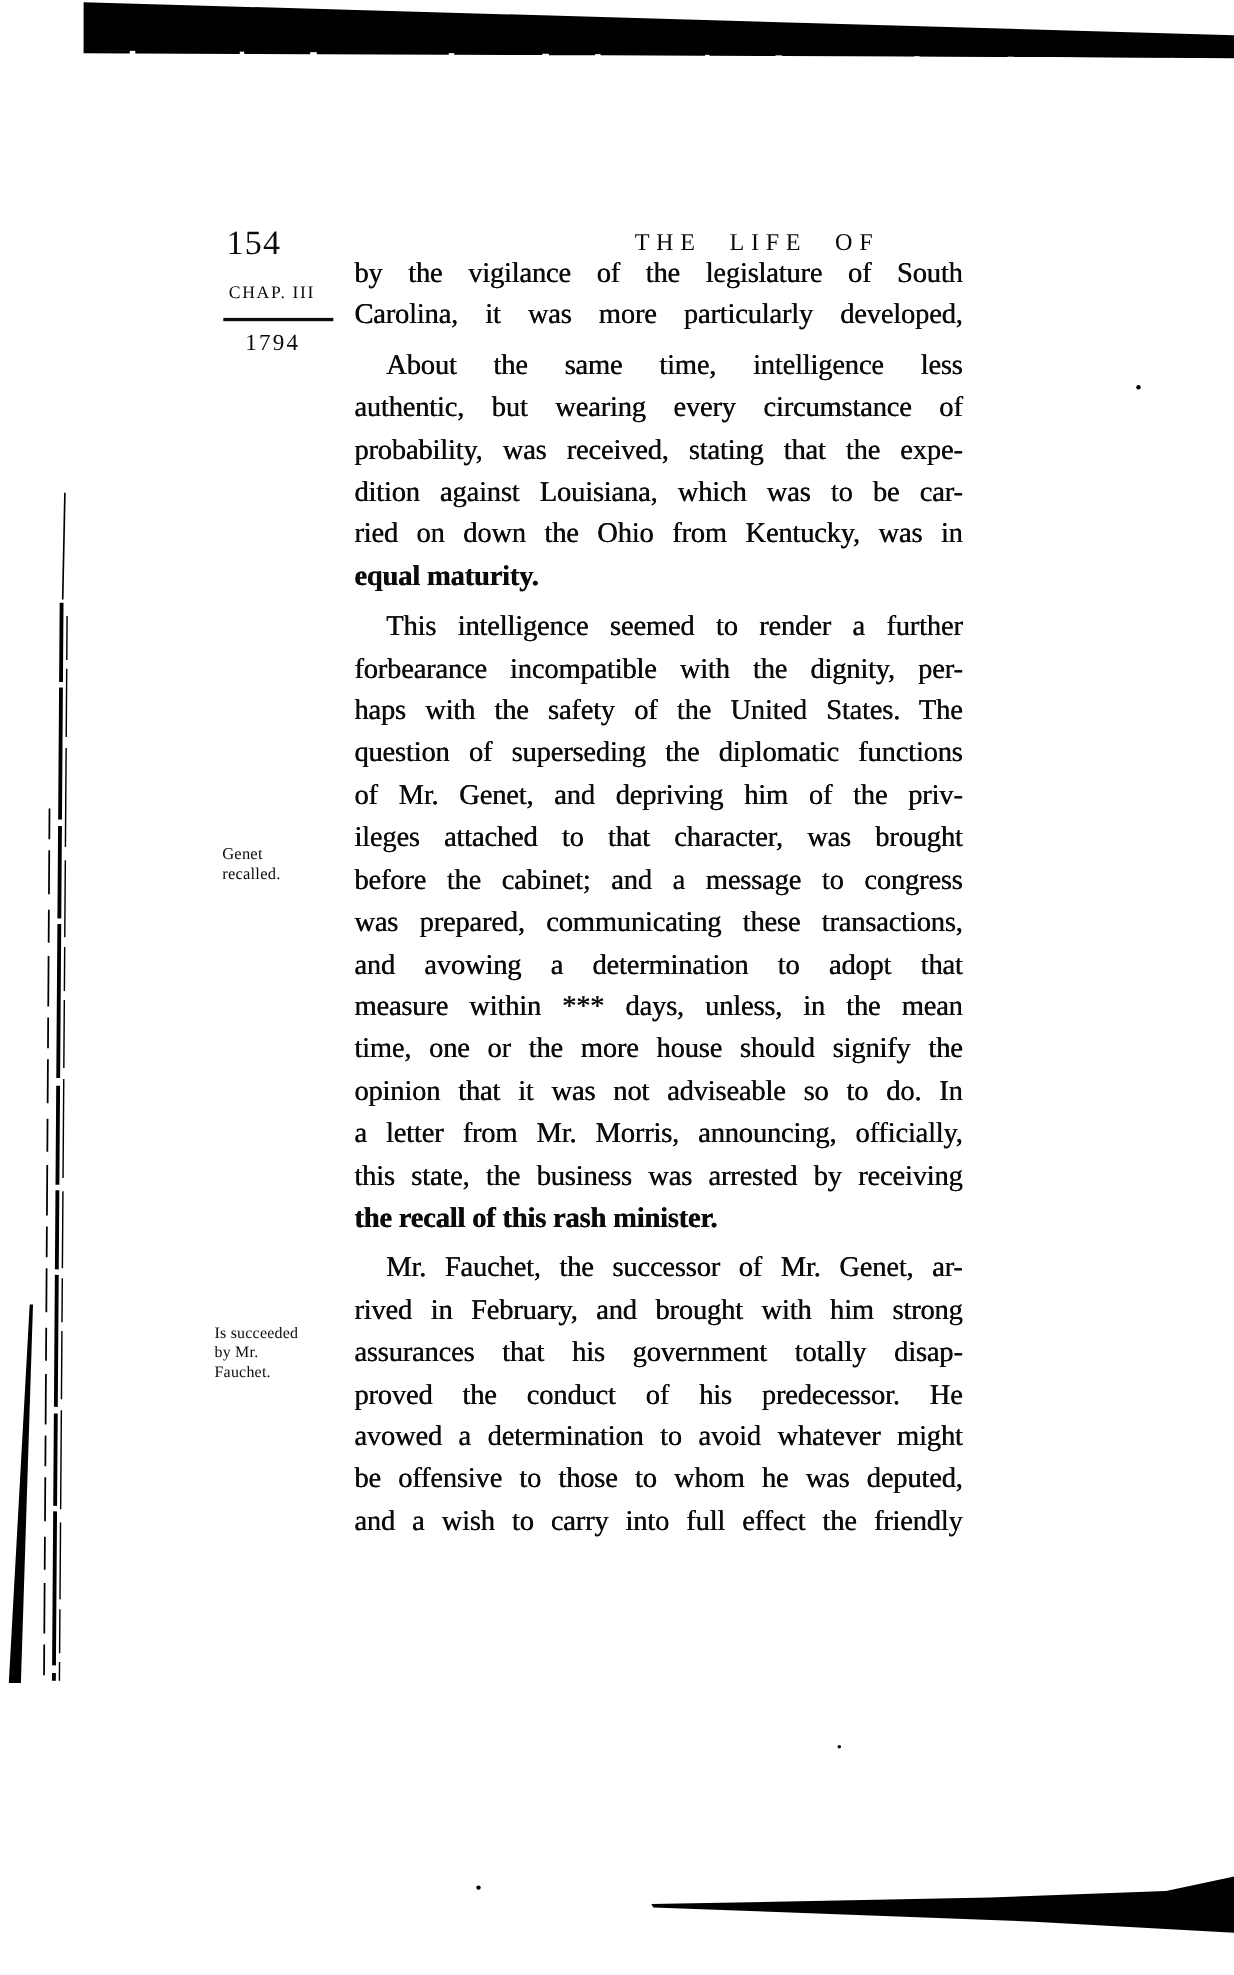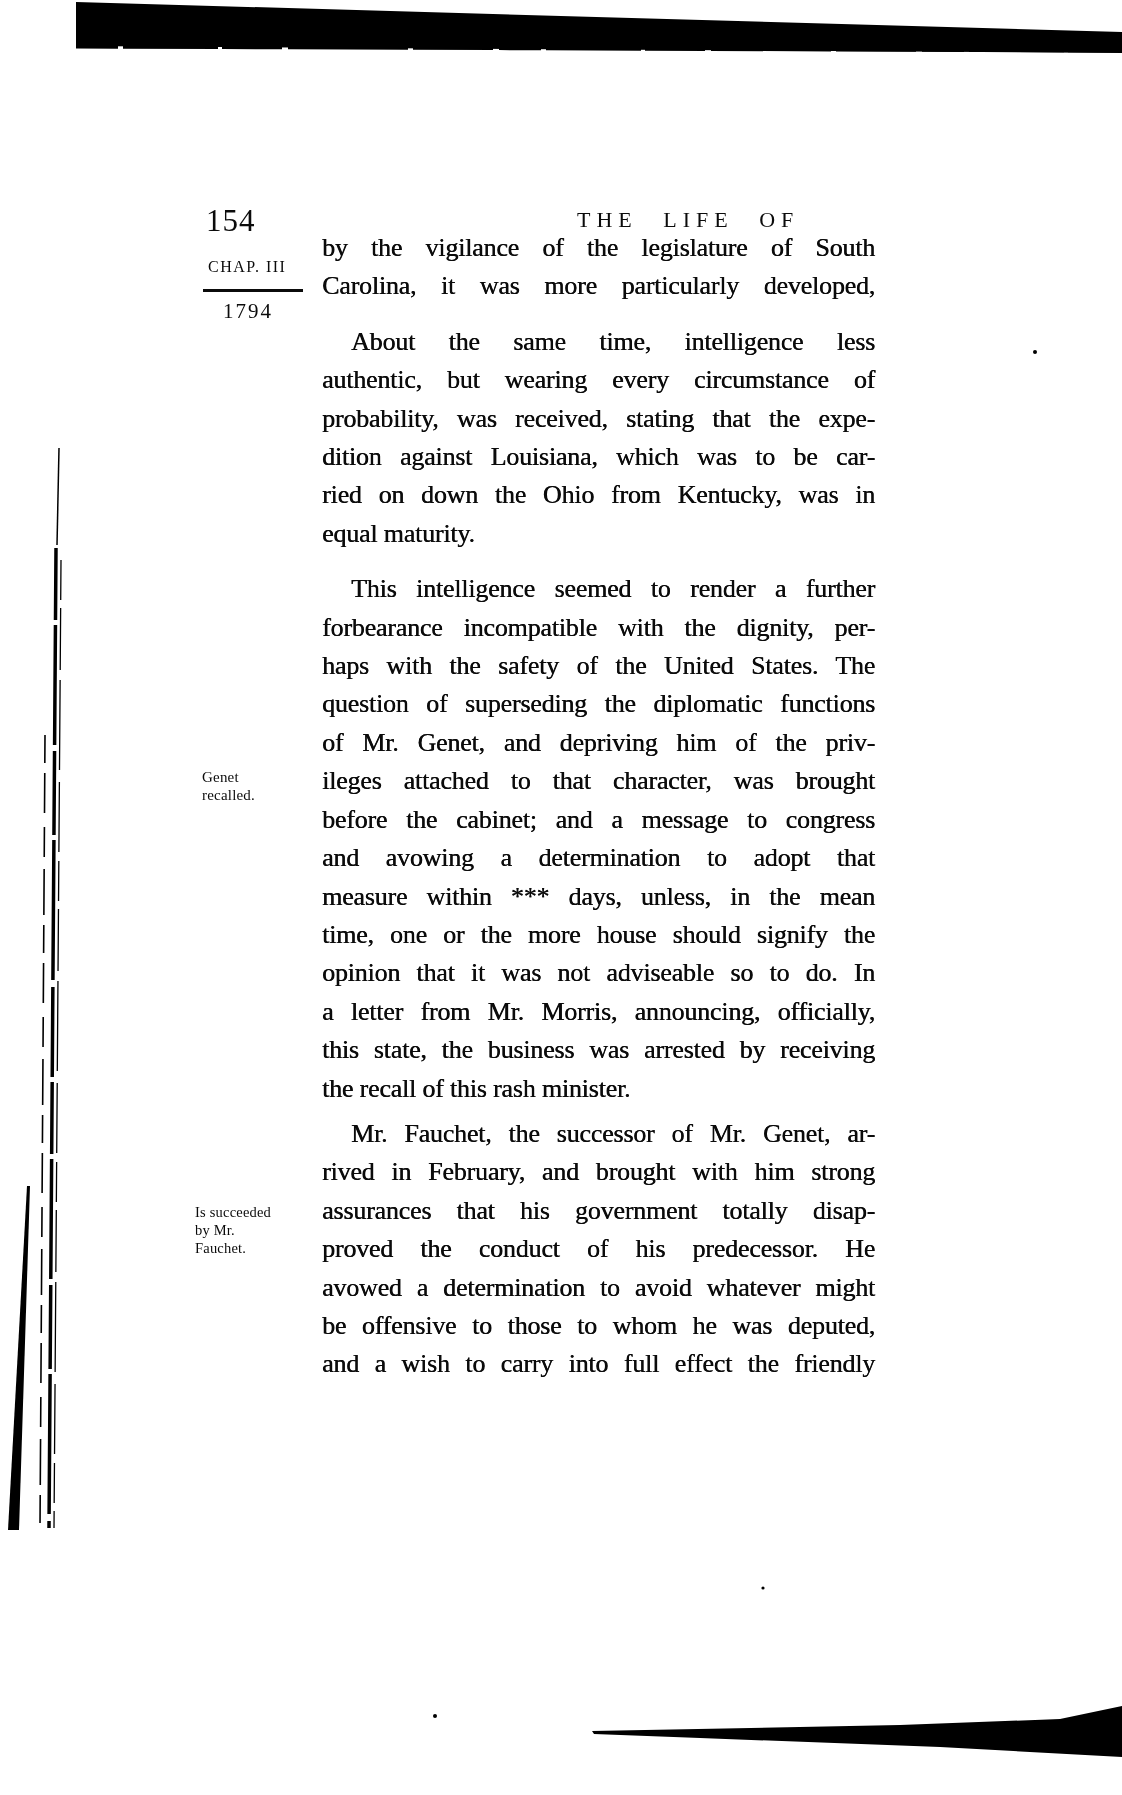--- a/index.html
+++ b/index.html
@@ -22,23 +22,23 @@
   .note{font-size:15px;line-height:18px;letter-spacing:.2px;}
   .note-genet{left:202px;top:768px;}
   .note-fauchet{left:195px;top:1203px;font-size:14.5px;}
   
   .body-col{
     left:322px;top:229px;width:553px;
     font-size:26px;line-height:38.4px;letter-spacing:-0.2px;
     text-shadow:0.4px 0 0 #0b0b0b;
   }
   .bl{text-align:justify;text-align-last:justify;}
-  .bl.left{text-align:right;text-align-last:left;}
+  .bl.left{text-align:right;text-align-last:left;font-weight:bold;}
   .bl.indent{text-indent:29px;}
-  .bl.g3{margin-top:17px;}
+  .bl.g3{margin-top:7px;}
   .bl.g7{margin-top:7px;}
   svg .ink{fill:#000;}
   svg .stroke{stroke:#000;fill:none;}
 </style>
 </head>
 <body>
 
 <svg class="abs" style="left:0;top:0;" width="1122" height="1795" viewBox="0 0 1122 1795">
   <polygon class="ink" points="76,2 1122,32 1122,53 76,46"></polygon>
   <path class="stroke" d="M76,47 L1122,51" stroke-width="3" stroke-dasharray="42 5 95 4 60 6 120 5 80 6"></path>
@@ -80,20 +80,21 @@
   <div class="bl">dition against Louisiana, which was to be car-</div>
   <div class="bl">ried on down the Ohio from Kentucky, was in</div>
   <div class="bl left">equal maturity.</div>
   <div class="bl indent g3">This intelligence seemed to render a further</div>
   <div class="bl">forbearance incompatible with the dignity, per-</div>
   <div class="bl">haps with the safety of the United States.  The</div>
   <div class="bl">question of superseding the diplomatic functions</div>
   <div class="bl">of Mr. Genet, and depriving him of the priv-</div>
   <div class="bl">ileges attached to that character, was brought</div>
   <div class="bl">before the cabinet; and a message to congress</div>
+  <div class="bl">was prepared, communicating these transactions,</div>
   <div class="bl">and avowing a determination to adopt that</div>
   <div class="bl">measure within *** days, unless, in the mean</div>
   <div class="bl">time, one or the more house should signify the</div>
   <div class="bl">opinion that it was not adviseable so to do.  In</div>
   <div class="bl">a letter from Mr. Morris, announcing, officially,</div>
   <div class="bl">this state, the business was arrested by receiving</div>
   <div class="bl left">the recall of this rash minister.</div>
   <div class="bl indent g7">Mr. Fauchet, the successor of Mr. Genet, ar-</div>
   <div class="bl">rived in February, and brought with him strong</div>
   <div class="bl">assurances that his government totally disap-</div>

